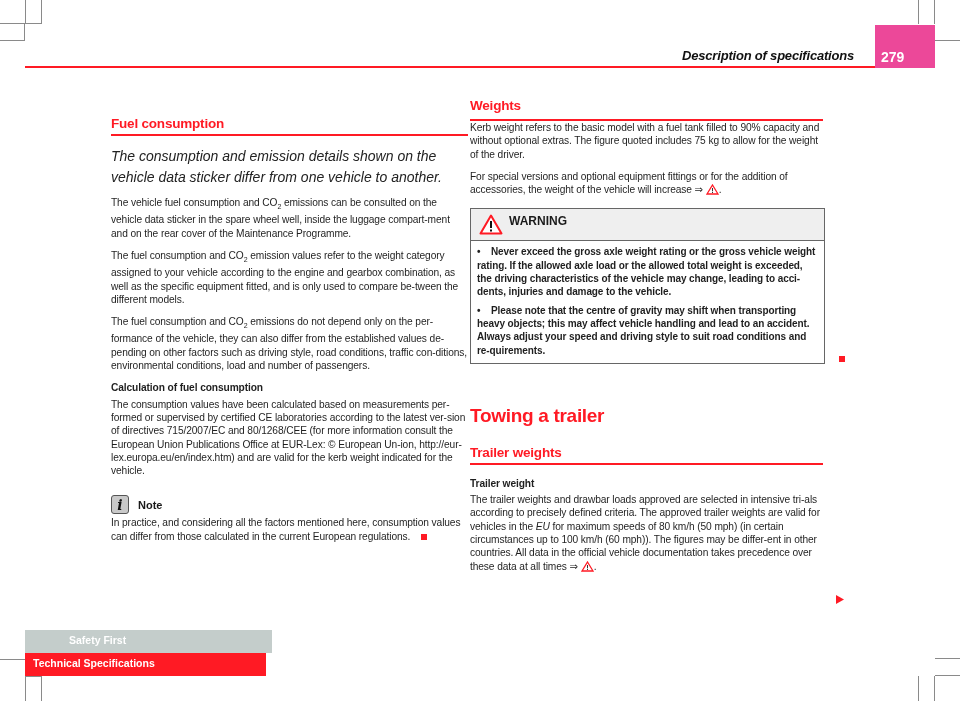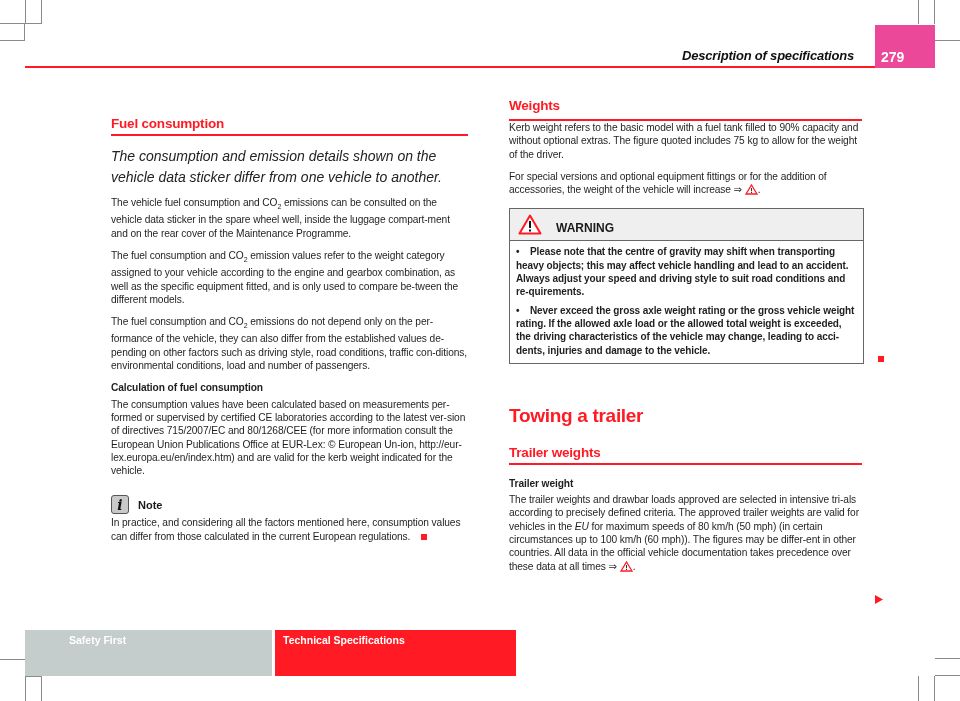--- a/index.html
+++ b/index.html
@@ -6,46 +6,46 @@
     html, body { width: 960px; height: 701px; background: #ffffff; overflow: hidden; }
     body { position: relative; font-family: "Liberation Sans", "DejaVu Sans", sans-serif; color: #1a1a1a; }
 
     .crop { position: absolute; border-color: #8a8a8a; border-style: solid; border-width: 0; }
 
     .header-line { position: absolute; left: 25px; top: 66px; width: 910px; height: 2px; background: #ff1a24; }
     .header-title { position: absolute; right: 106px; top: 48px; font-size: 13px; font-weight: bold; color: #111; letter-spacing: -0.2px; font-style: italic; }
     .page-num { position: absolute; left: 875px; top: 25px; width: 60px; height: 43px; background: #ec4899; color: #fff; font-weight: bold; font-size: 14px; padding: 24px 0 0 6px; }
 
     .col-left { position: absolute; left: 111px; top: 98px; width: 357px; }
-    .col-right { position: absolute; left: 509px; top: 98px; width: 353px; }
+    .col-right { position: absolute; left: 470px; top: 98px; width: 353px; }
 
     h1.chapter { color: #ff1a24; font-size: 19px; font-weight: bold; letter-spacing: -0.3px; }
     h2.section { color: #ff1a24; font-size: 13.5px; font-weight: bold; padding-bottom: 3px; border-bottom: 2px solid #ff1a24; letter-spacing: -0.2px; }
     .lead { font-style: italic; font-size: 14px; line-height: 21px; color: #222; margin-top: 10px; }
     p { font-size: 10.2px; line-height: 13.3px; color: #1f1f1f; letter-spacing: -0.1px; }
     .para { margin-top: 9px; }
     .subhead { font-weight: bold; font-size: 10.2px; margin-top: 9px; }
     sub { font-size: 7px; }
 
     .note-head { display: flex; align-items: center; margin-top: 18px; gap: 9px; }
     .note-icon { width: 18px; height: 19px; border: 1.5px solid #555; border-radius: 3px; background: #c9c9c9; display: flex; align-items: center; justify-content: center; font-family: "DejaVu Serif", serif; font-style: italic; font-weight: bold; font-size: 14px; color: #111; }
     .note-title { font-weight: bold; font-size: 11px; }
     .end-mark { display: inline-block; width: 6px; height: 6px; background: #ff1a24; }
 
     .warn-box { margin-top: 12px; border: 1px solid #666; width: 355px; }
-    .warn-head { background: #efefef; display: flex; align-items: flex-end; padding: 5px 8px; gap: 14px; border-bottom: 1px solid #666; }
+    .warn-head { background: #efefef; display: flex; align-items: flex-start; padding: 5px 8px; gap: 6px; border-bottom: 1px solid #666; }
     .warn-title { font-weight: bold; font-size: 12px; }
     .warn-body { padding: 4px 6px 6px 6px; }
     .warn-body p { font-weight: bold; font-size: 10px; line-height: 13.3px; }
     .warn-body p + p { margin-top: 5px; }
     .bullet { display: inline-block; width: 14px; }
 
     .inline-warn { display: inline-block; vertical-align: -2px; }
 
-    .footer { position: absolute; top: 630px; height: 46px; display: flex; }
+    .footer { position: absolute; top: 630px; height: 46px; display: flex; flex-direction: column; }
     .tab { height: 46px; background: #c4cdcb; color: #fff; font-weight: bold; font-size: 10.5px; padding: 4px 0 0 0; }
     .tab-active { background: #ff1a24; }
   </style>
 </head>
 <body>
 
 <div class="crop" style="left:0;top:0;width:42px;height:24px;border-right-width:1px;border-bottom-width:1px;"></div>
 <div class="crop" style="left:0;top:24px;width:25px;height:17px;border-right-width:1px;border-bottom-width:1px;"></div>
 <div class="crop" style="left:25px;top:0;width:1px;height:24px;border-left-width:1px;"></div>
 <div class="crop" style="left:918px;top:0;width:17px;height:24px;border-left-width:1px;border-right-width:1px;"></div>
@@ -90,22 +90,22 @@
   <div class="warn-box">
     <div class="warn-head">
       <svg width="24" height="21" viewBox="0 0 24 21">
           <path d="M12 1.5 L22.5 19.5 L1.5 19.5 Z" fill="#fff" stroke="#ff1a24" stroke-width="2" stroke-linejoin="round"></path>
           <rect x="11" y="7" width="2" height="7" fill="#111"></rect>
           <rect x="11" y="15.5" width="2" height="2" fill="#111"></rect>
         </svg>
       <span class="warn-title">WARNING</span>
     </div>
     <div class="warn-body">
+      <p><span class="bullet">•</span><span>Never exceed the gross axle weight rating or the gross vehicle weight rating. If the allowed axle load or the allowed total weight is exceeded, the driving characteristics of the vehicle may change, leading to acci-dents, injuries and damage to the vehicle.</span></p>
       <p><span class="bullet">•</span><span>Please note that the centre of gravity may shift when transporting heavy objects; this may affect vehicle handling and lead to an accident. Always adjust your speed and driving style to suit road conditions and re-quirements.</span></p>
-      <p><span class="bullet">•</span><span>Never exceed the gross axle weight rating or the gross vehicle weight rating. If the allowed axle load or the allowed total weight is exceeded, the driving characteristics of the vehicle may change, leading to acci-dents, injuries and damage to the vehicle.</span></p>
     </div>
   </div>
   <span class="end-mark" style="position:absolute;left:369px;top:258px;"></span>
 
   <h1 class="chapter" style="margin-top:41px;">Towing a trailer</h1>
   <h2 class="section" style="margin-top:18px;">Trailer weights</h2>
   <p class="subhead" style="margin-top:12px;">Trailer weight</p>
   <p style="margin-top:3px;"><span>The trailer weights and drawbar loads approved are selected in intensive tri-als according to precisely defined criteria. The approved trailer weights are valid for vehicles in the </span><em>EU</em><span> for maximum speeds of 80 km/h (50 mph) (in certain circumstances up to 100 km/h (60 mph)). The figures may be differ-ent in other countries. All data in the official vehicle documentation takes precedence over these data at all times ⇒</span>
     <svg class="inline-warn" width="13" height="11" viewBox="0 0 13 11">
         <path d="M6.5 1 L12 10 L1 10 Z" fill="none" stroke="#ff1a24" stroke-width="1.3"></path>

